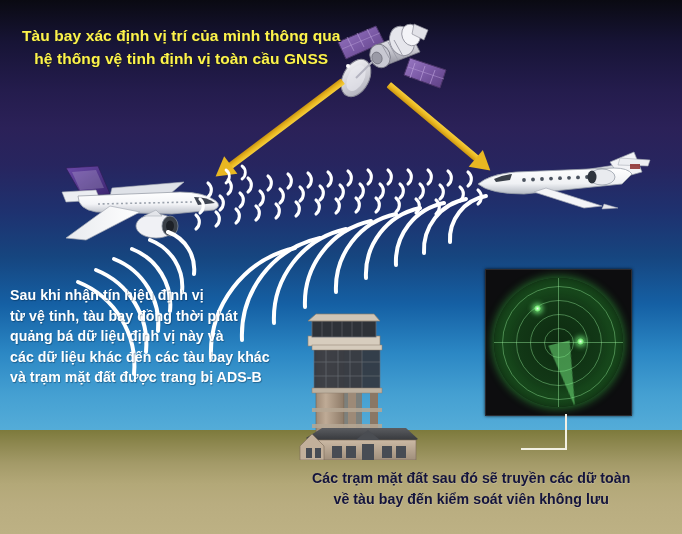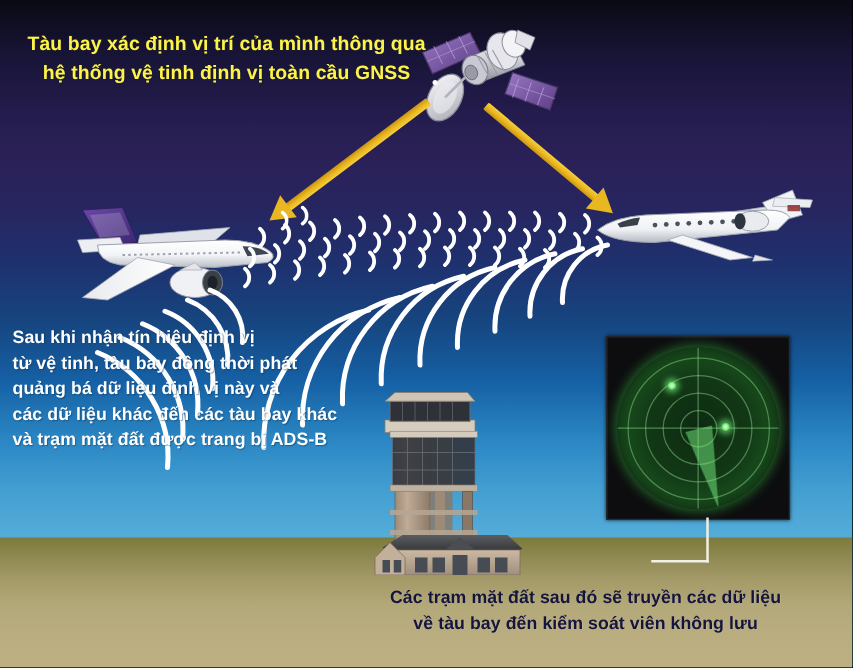--- a/index.html
+++ b/index.html
@@ -24,21 +24,21 @@
   
   .cap{position:absolute;white-space:pre-line;}
   .cap-top{
     left:22px;top:24px;color:#fdf34a;font-size:15.5px;font-weight:bold;
     line-height:23px;letter-spacing:.1px;
     text-shadow:1px 1px 0 #1a1a2e,-0.5px -0.5px 0 #1a1a2e,
                 0.5px -0.5px 0 #1a1a2e,-0.5px 0.5px 0 #1a1a2e;
     text-align:center;
   }
   .cap-left{
-    left:10px;top:260px;color:#ffffff;font-size:14.2px;font-weight:bold;
+    left:10px;top:285px;color:#ffffff;font-size:14.2px;font-weight:bold;
     line-height:20.5px;letter-spacing:.05px;
     text-shadow:0.7px 0.7px 1px rgba(0,40,70,.45);
   }
   .cap-bottom{
     left:312px;top:468px;color:#14143c;font-size:14.2px;font-weight:bold;
     line-height:21px;text-align:center;letter-spacing:.05px;
     text-shadow:0.5px 0.5px 0 rgba(255,255,255,.18);
   }
 
   
@@ -402,16 +402,16 @@
 
   <div class="cap cap-top">Tàu bay xác định vị trí của mình thông qua
 hệ thống vệ tinh định vị toàn cầu GNSS</div>
 
   <div class="cap cap-left">Sau khi nhận tín hiệu định vị
 từ vệ tinh, tàu bay đồng thời phát
 quảng bá dữ liệu định vị này và
 các dữ liệu khác đến các tàu bay khác
 và trạm mặt đất được trang bị ADS-B</div>
 
-  <div class="cap cap-bottom">Các trạm mặt đất sau đó sẽ truyền các dữ liệu
+  <div class="cap cap-bottom">Các trạm mặt đất sau đó sẽ truyền các dữ toàn
 về tàu bay đến kiểm soát viên không lưu</div>
 
 </div>
 
 </body></html>

